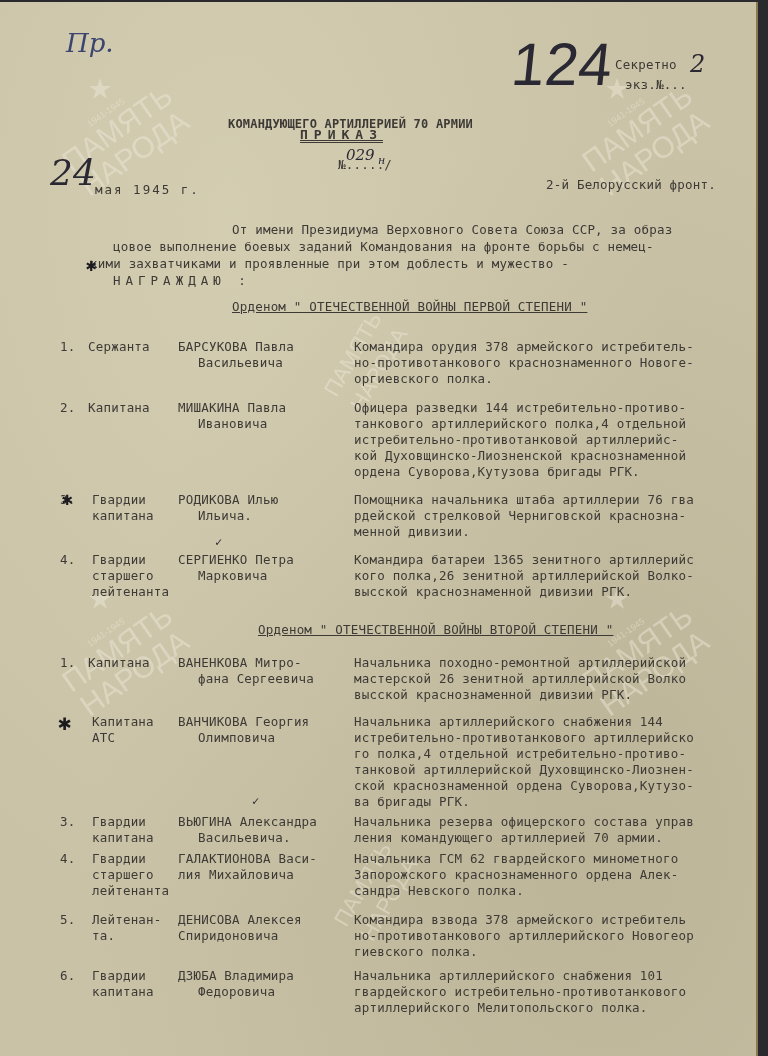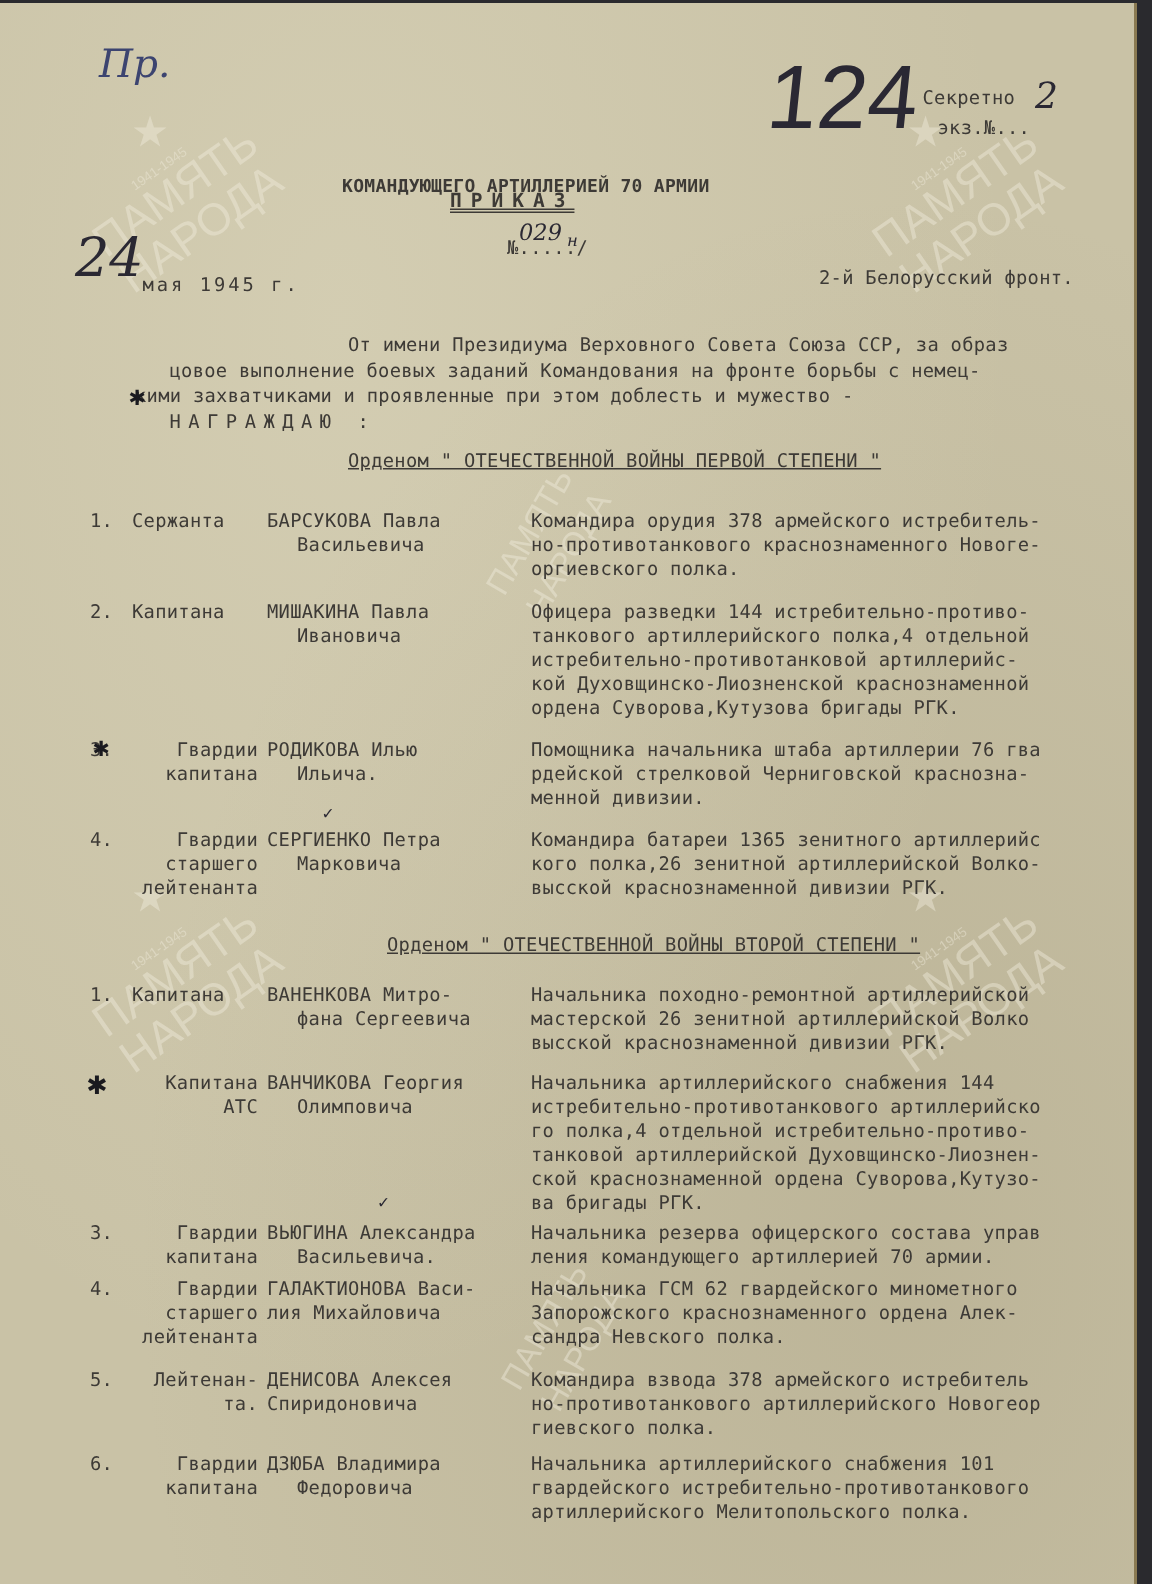--- a/index.html
+++ b/index.html
@@ -19,21 +19,21 @@
   .tw { font-size:12.5px; letter-spacing:0.2px; white-space:nowrap; }
   .hand { font-family:"DejaVu Serif", serif; font-style:italic; color:#2a2833; }
   .hand-blue { color:#3c4470; }
   .title { font-weight:bold; letter-spacing:6px; text-decoration:underline; text-decoration-style:double; font-size:13px; }
   .section { text-decoration:underline; font-size:12.5px; }
   .watermark { position:absolute; color:rgba(240,236,220,0.45); font-family:"Liberation Sans", sans-serif; font-size:30px; line-height:30px; transform:rotate(-35deg); text-align:center; pointer-events:none; }
   .wm-small { font-size:9px; display:block; line-height:10px; }
   .star { position:absolute; color:rgba(240,236,220,0.45); font-size:40px; pointer-events:none; }
   .row { position:absolute; left:0; width:756px; }
   .num { position:absolute; left:60px; width:40px; }
-  .rank { position:absolute; left:92px; width:80px; text-align:right; line-height:16px; }
+  .rank { position:absolute; left:92px; width:80px; text-align:left; line-height:16px; }
   .name { position:absolute; left:178px; width:170px; line-height:16px; }
   .name .l2 { padding-left:20px; }
   .desc { position:absolute; left:354px; width:405px; line-height:16px; }
   .line { display:block; white-space:nowrap; }
   .mark { position:absolute; font-size:18px; color:#1a1a1f; }
 </style>
 </head>
 <body>
 
 <div class="paper">

